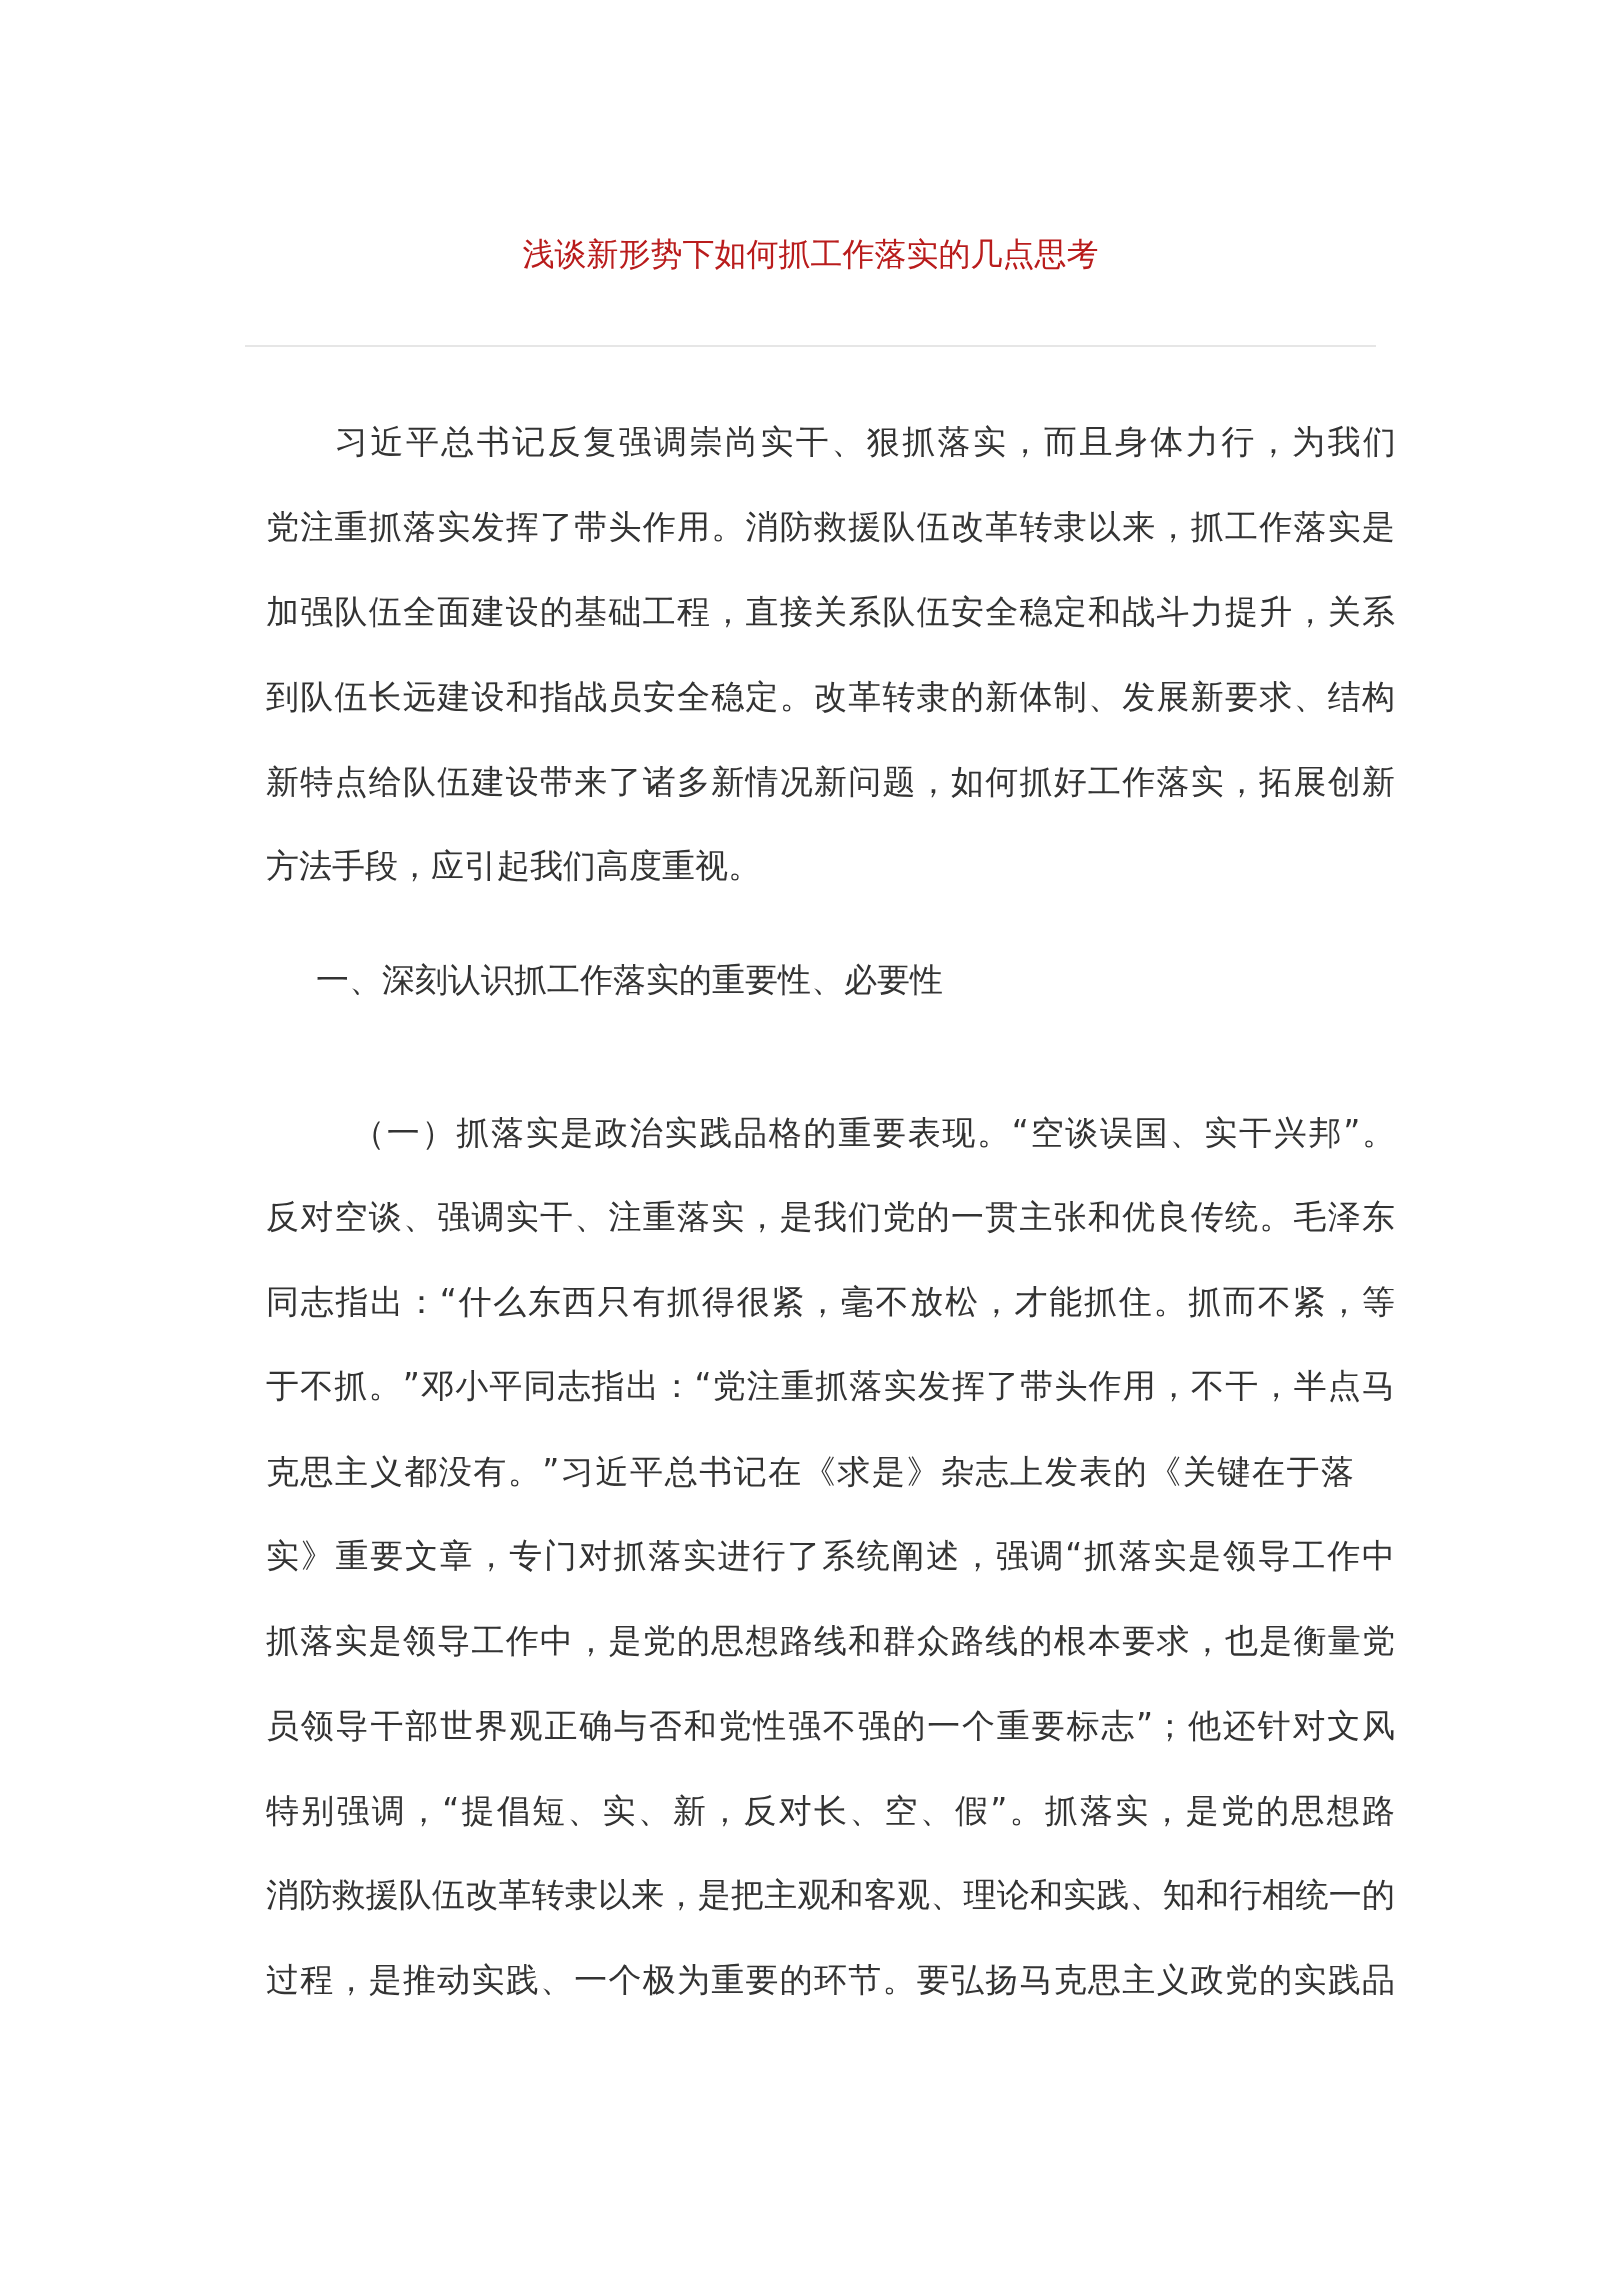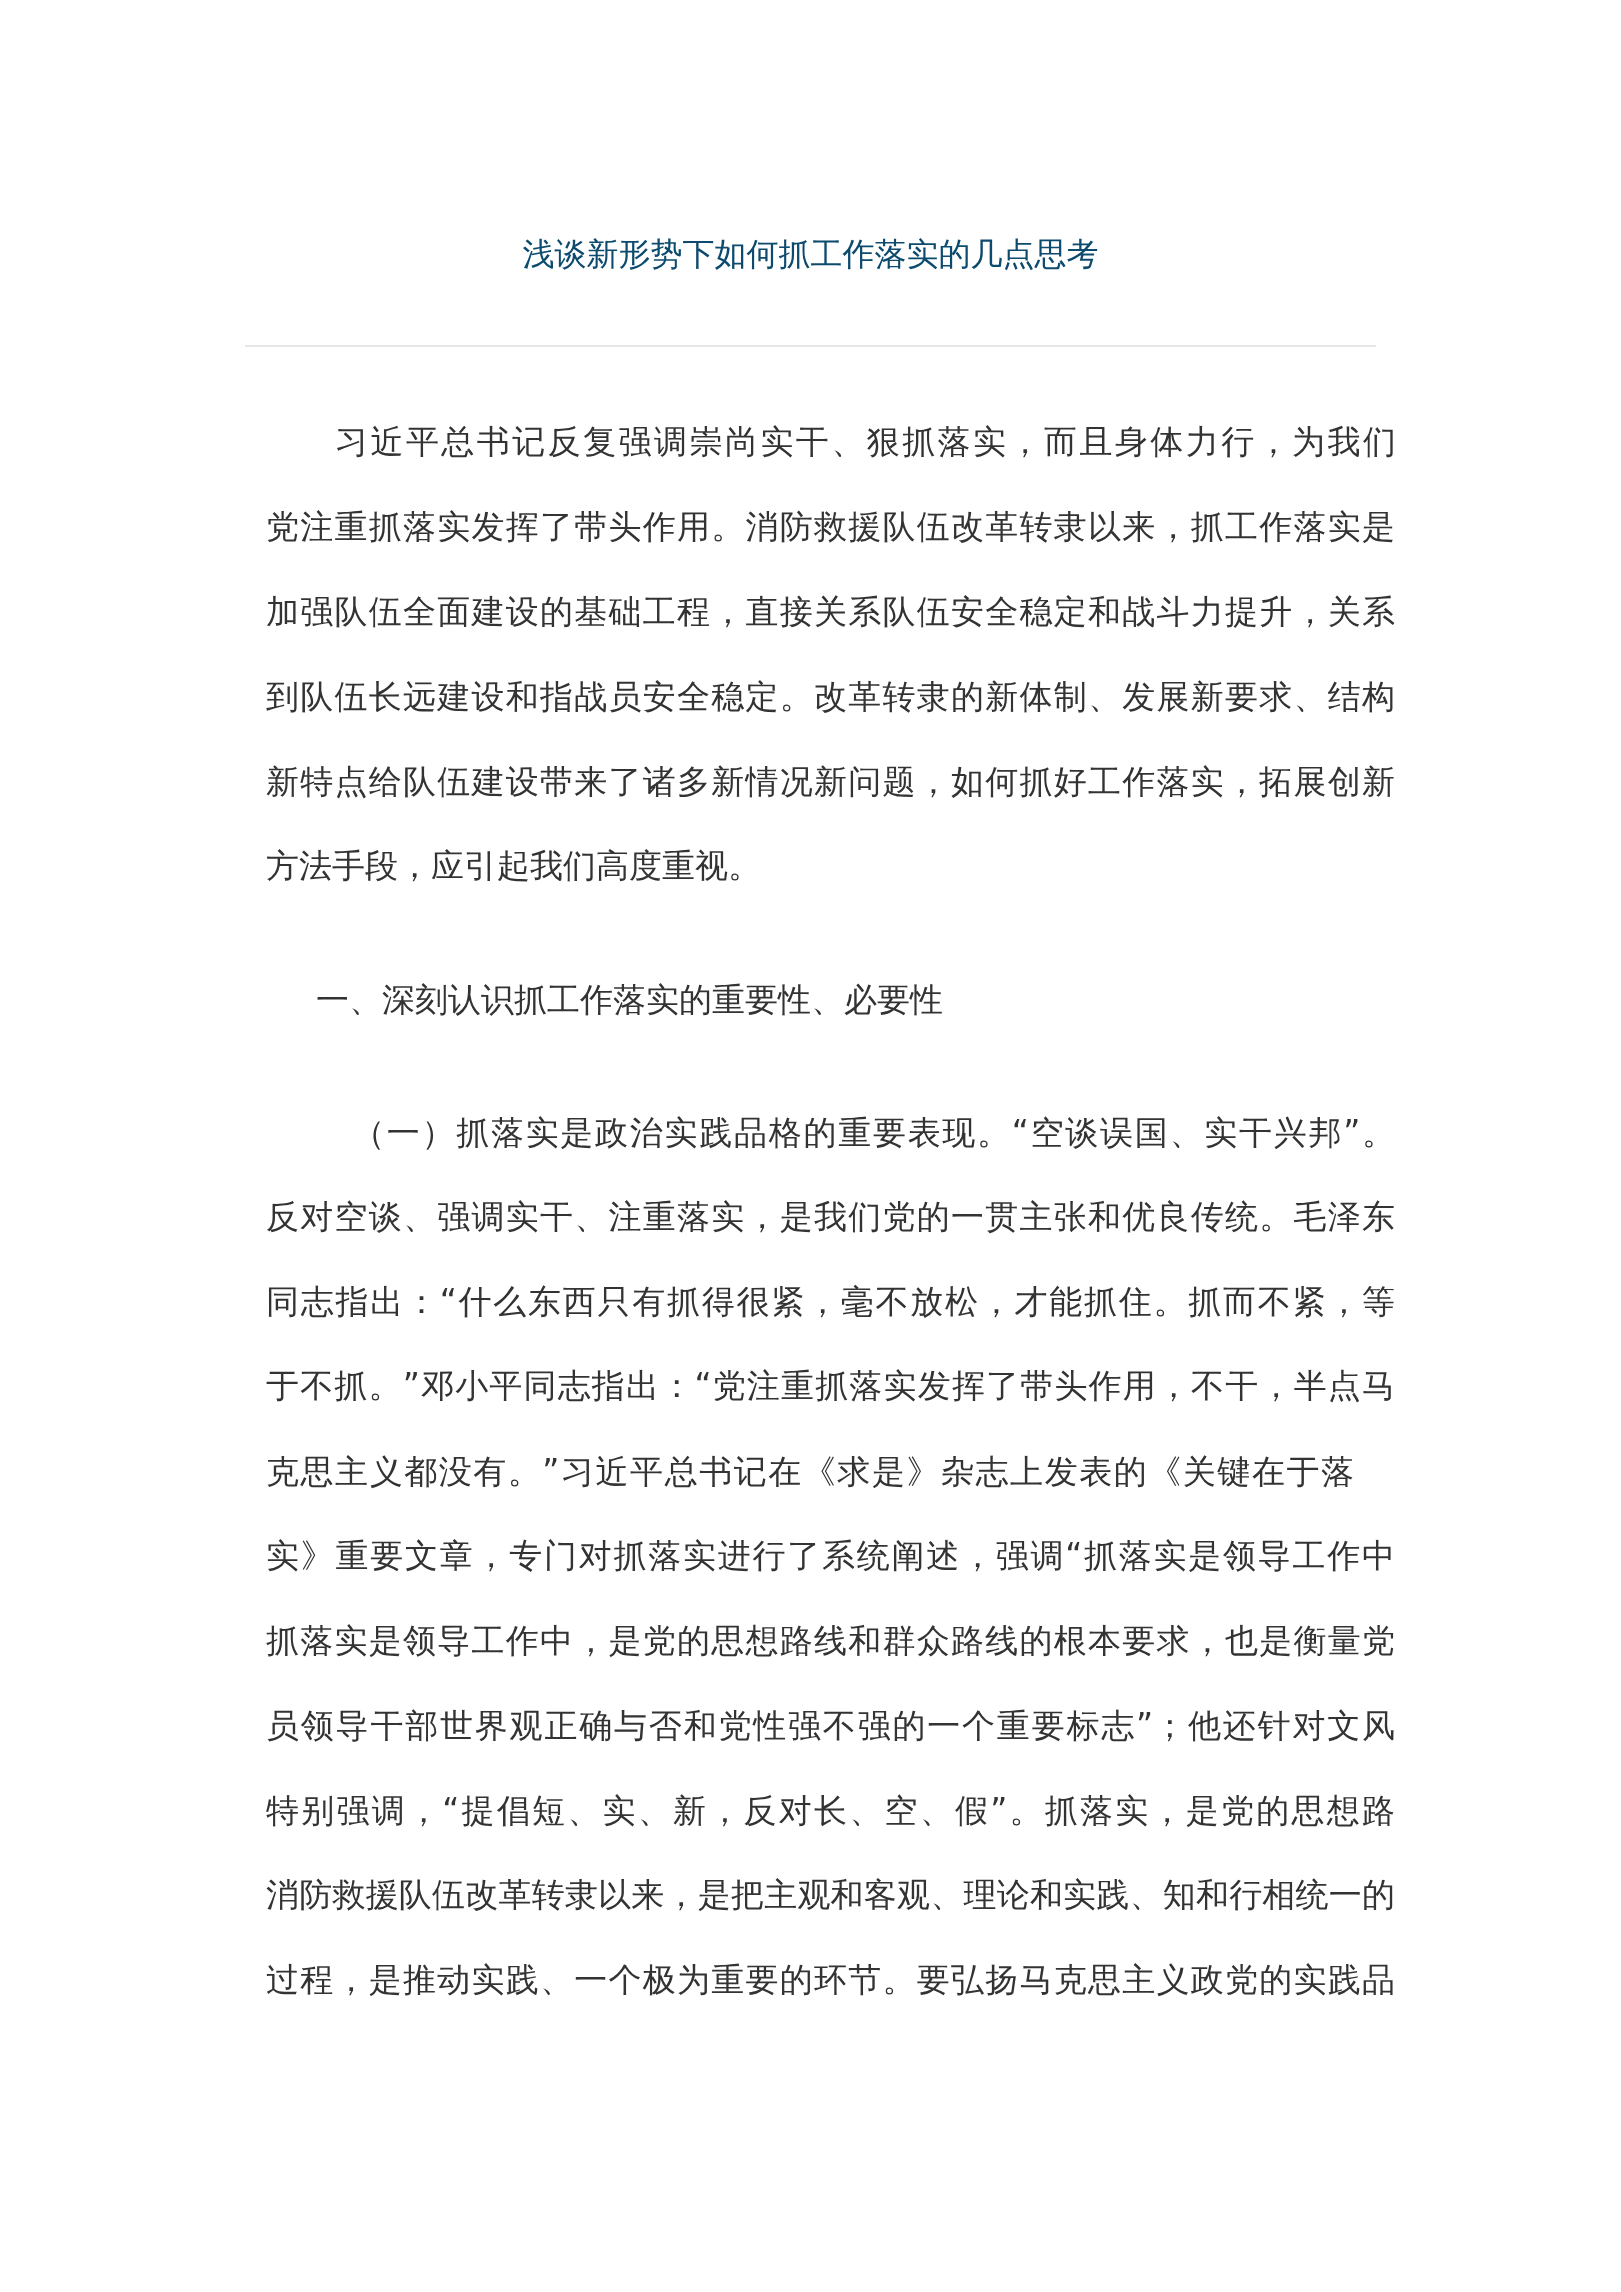--- a/index.html
+++ b/index.html
@@ -1,19 +1,19 @@
 <!DOCTYPE html>
 <html><head>
 <meta charset="utf-8">
 <style>
   html, body { margin: 0; padding: 0; background: #ffffff; }
   body { width: 1621px; height: 2293px; position: relative; overflow: hidden;
          font-family: "DejaVu Sans", "Liberation Sans", sans-serif; color: #333333; }
   .title { position: absolute; left: 0; width: 1621px; top: 233px; text-align: center;
-           font-size: 32px; line-height: 43px; color: #0c4a6e; letter-spacing: 0px; }
+           font-size: 32px; line-height: 43px; color: #b91c1c; letter-spacing: 0px; }
   .divider { position: absolute; left: 245px; width: 1131px; top: 345px; height: 2px; background: #e6e6e6; }
   .line { position: absolute; left: 247px; width: 1129px; height: 49px; line-height: 49px;
           font-size: 33px; white-space: nowrap; text-align: justify; text-align-last: justify; color: #333333; margin-left: 19px; }
   .line.last { text-align-last: left; }
   .indent { padding-left: 69px; width: 1061px; }
   .heading { position: absolute; left: 316px; height: 49px; line-height: 49px; font-size: 33px; white-space: nowrap; color: #333333; }
 </style>
 </head>
 <body>
 
@@ -23,21 +23,21 @@
 
   <div>
     <div class="line indent" style="top:417px">习近平总书记反复强调崇尚实干、狠抓落实，而且身体力行，为我们</div>
     <div class="line" style="top:502px">党注重抓落实发挥了带头作用。消防救援队伍改革转隶以来，抓工作落实是</div>
     <div class="line" style="top:587px">加强队伍全面建设的基础工程，直接关系队伍安全稳定和战斗力提升，关系</div>
     <div class="line" style="top:672px">到队伍长远建设和指战员安全稳定。改革转隶的新体制、发展新要求、结构</div>
     <div class="line" style="top:757px">新特点给队伍建设带来了诸多新情况新问题，如何抓好工作落实，拓展创新</div>
     <div class="line last" style="top:841px">方法手段，应引起我们高度重视。</div>
   </div>
 
-  <div class="heading" style="top:975px">一、深刻认识抓工作落实的重要性、必要性</div>
+  <div class="heading" style="top:955px">一、深刻认识抓工作落实的重要性、必要性</div>
 
   <div>
     <div class="line indent" style="top:1108px; padding-left:86px; width:1043px">（一）抓落实是政治实践品格的重要表现。“空谈误国、实干兴邦”。</div>
     <div class="line" style="top:1192px">反对空谈、强调实干、注重落实，是我们党的一贯主张和优良传统。毛泽东</div>
     <div class="line" style="top:1277px">同志指出：“什么东西只有抓得很紧，毫不放松，才能抓住。抓而不紧，等</div>
     <div class="line" style="top:1361px">于不抓。”邓小平同志指出：“党注重抓落实发挥了带头作用，不干，半点马</div>
     <div class="line" style="top:1447px; width:1088px">克思主义都没有。”习近平总书记在《求是》杂志上发表的《关键在于落</div>
     <div class="line" style="top:1531px">实》重要文章，专门对抓落实进行了系统阐述，强调“抓落实是领导工作中</div>
     <div class="line" style="top:1616px">抓落实是领导工作中，是党的思想路线和群众路线的根本要求，也是衡量党</div>
     <div class="line" style="top:1701px">员领导干部世界观正确与否和党性强不强的一个重要标志”；他还针对文风</div>

